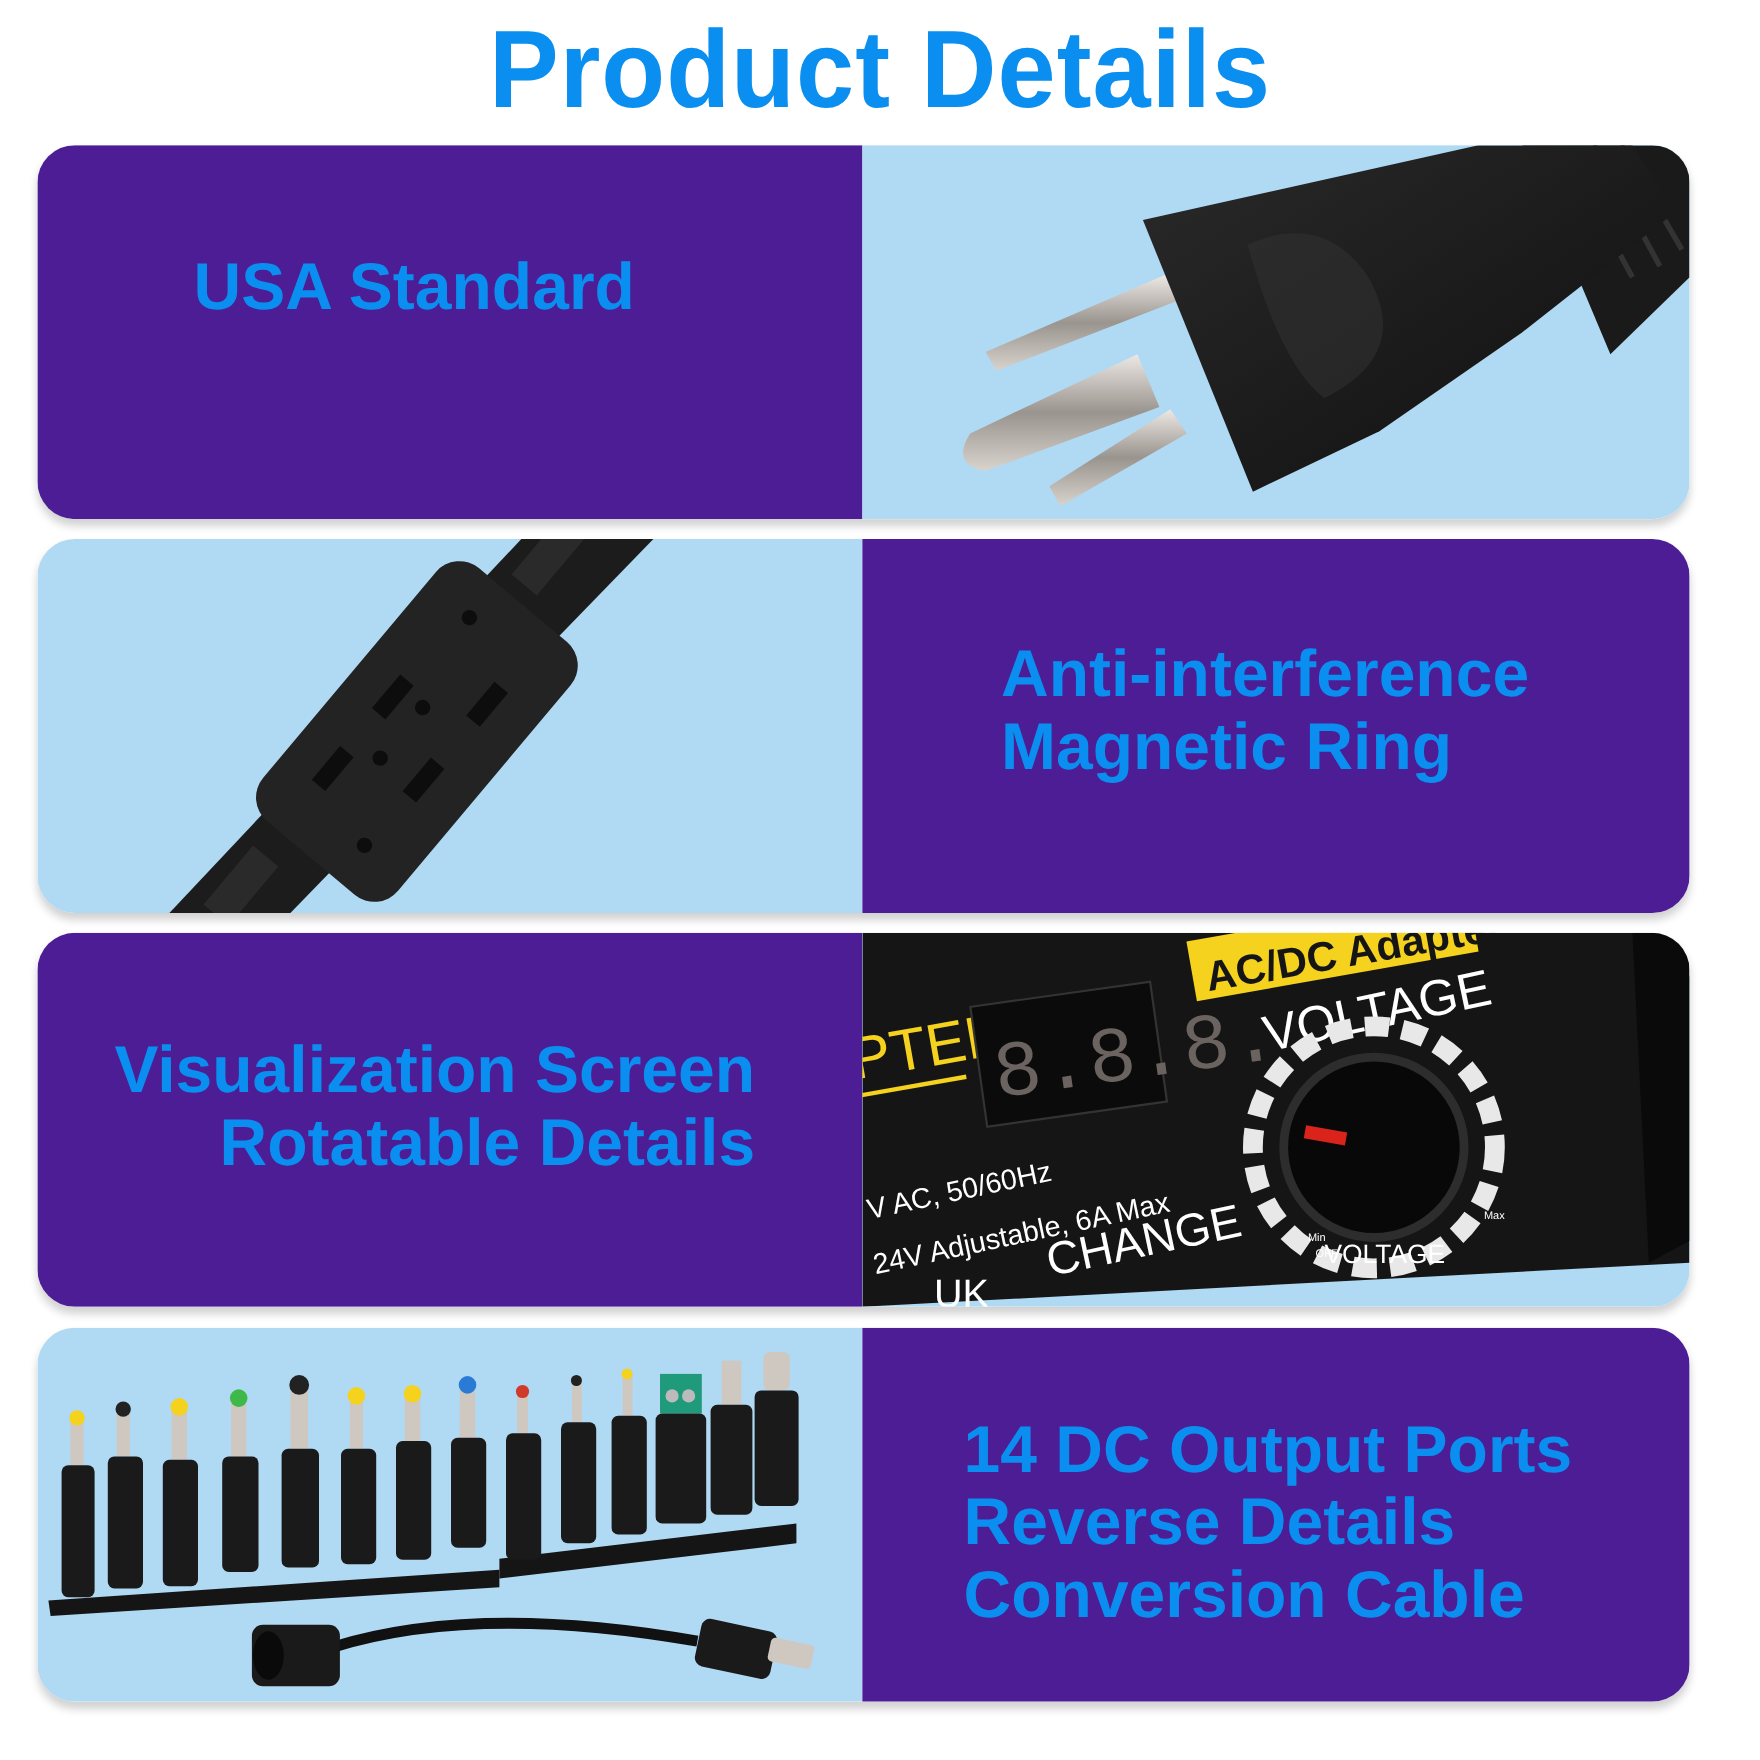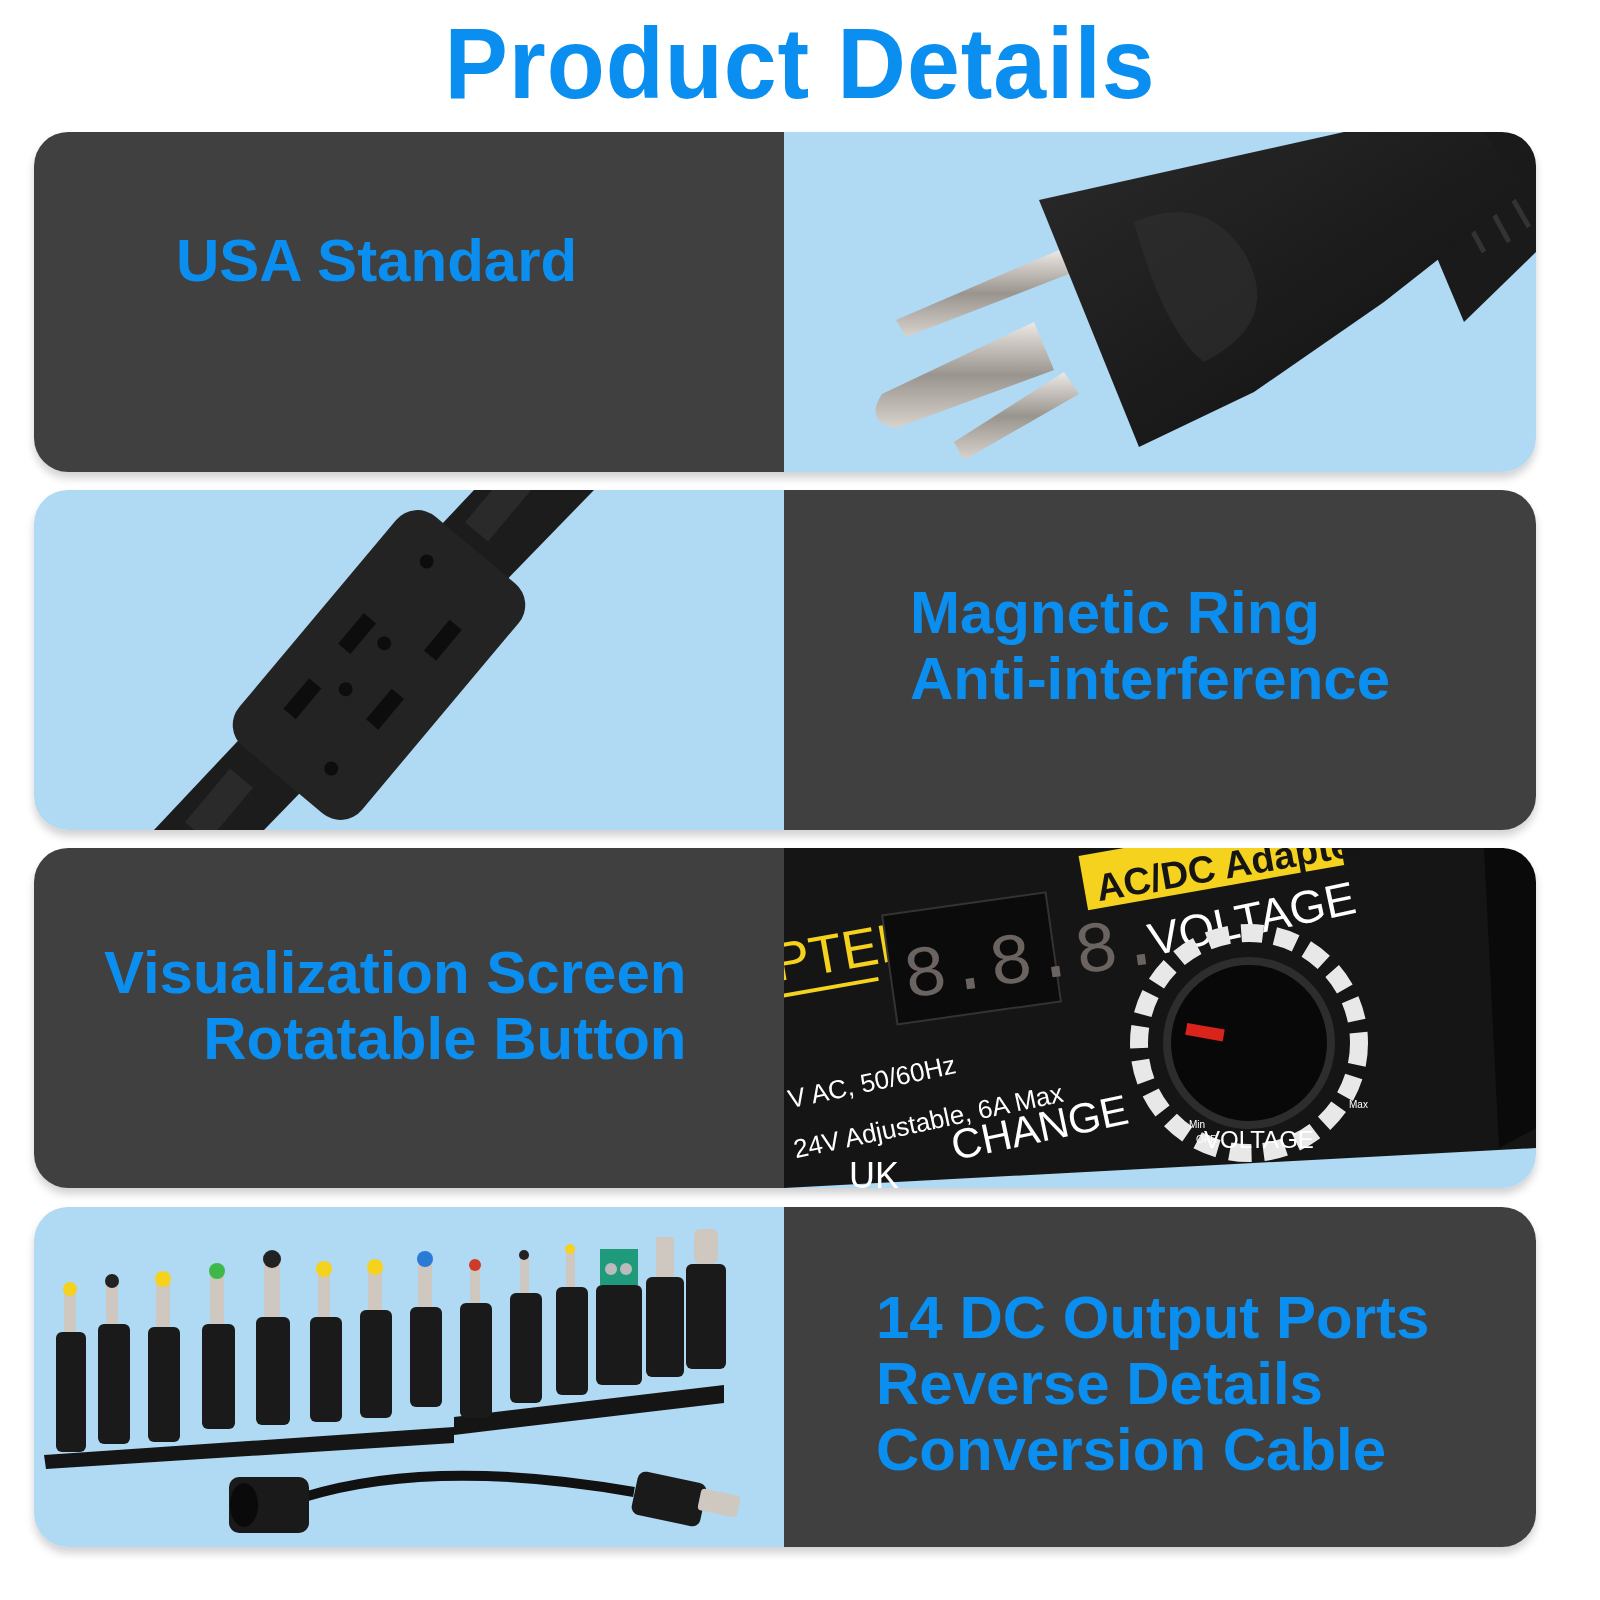--- a/index.html
+++ b/index.html
@@ -2,21 +2,21 @@
 <html><head>
 <meta charset="utf-8">
 <style>
   html,body{margin:0;padding:0;}
   body{width:1600px;height:1600px;background:#ffffff;position:relative;overflow:hidden;font-family:"Liberation Sans",sans-serif;}
   .title{position:absolute;left:0;top:8px;width:1600px;text-align:center;font-size:100px;font-weight:bold;color:#0a8ff0;letter-spacing:1px;line-height:110px;transform:scaleX(0.95);}
   .row{position:absolute;left:34px;width:1502px;height:340px;border-radius:34px;overflow:hidden;box-shadow:0 6px 8px rgba(0,0,0,0.18);display:flex;}
   .half{position:relative;height:100%;}
   .left{width:750px;}
   .right{width:752px;}
-  .light{background:#404040;}
+  .light{background:#4c1d95;}
   .blue{background:#b0d9f3;}
   .label{position:absolute;color:#0a8ff0;font-weight:bold;font-size:60px;line-height:66px;white-space:nowrap;}
   .label div{display:block;}
   svg{position:absolute;left:0;top:0;}
 </style>
 </head>
 <body>
 
 <div class="title">Product Details</div>
 
@@ -76,31 +76,31 @@
       </g>
 
       <g fill="#2a2a2a">
         <rect x="430" y="0" width="70" height="30" transform="rotate(-50 465 15)"></rect>
         <rect x="150" y="300" width="70" height="30" transform="rotate(-50 185 315)"></rect>
       </g>
     </svg>
   </div>
   <div class="half right light">
     <div class="label" style="left:126px;top:90px;">
+      <div>Anti-interference</div>
       <div>Magnetic Ring</div>
-      <div>Anti-interference</div>
     </div>
   </div>
 </div>
 
 <div class="row" style="top:848px;">
   <div class="half left light">
     <div class="label" style="left:70px;top:92px;text-align:right;">
       <div>Visualization Screen</div>
-      <div>Rotatable Button</div>
+      <div>Rotatable Details</div>
     </div>
   </div>
   <div class="half right blue">
     <svg width="752" height="340" font-family="Liberation Sans, sans-serif">
       <path d="M0 0 L720 0 L752 40 L752 300 L0 340 Z" fill="#151515"></path>
       <path d="M700 0 L752 0 L752 280 L715 300 Z" fill="#0a0a0a"></path>
 
       <g transform="rotate(-10 400 30)">
         <rect x="300" y="-10" width="260" height="55" fill="#f5d21e"></rect>
         <text x="312" y="38" font-size="38" font-weight="bold" fill="#151515">AC/DC Adapter</text>

